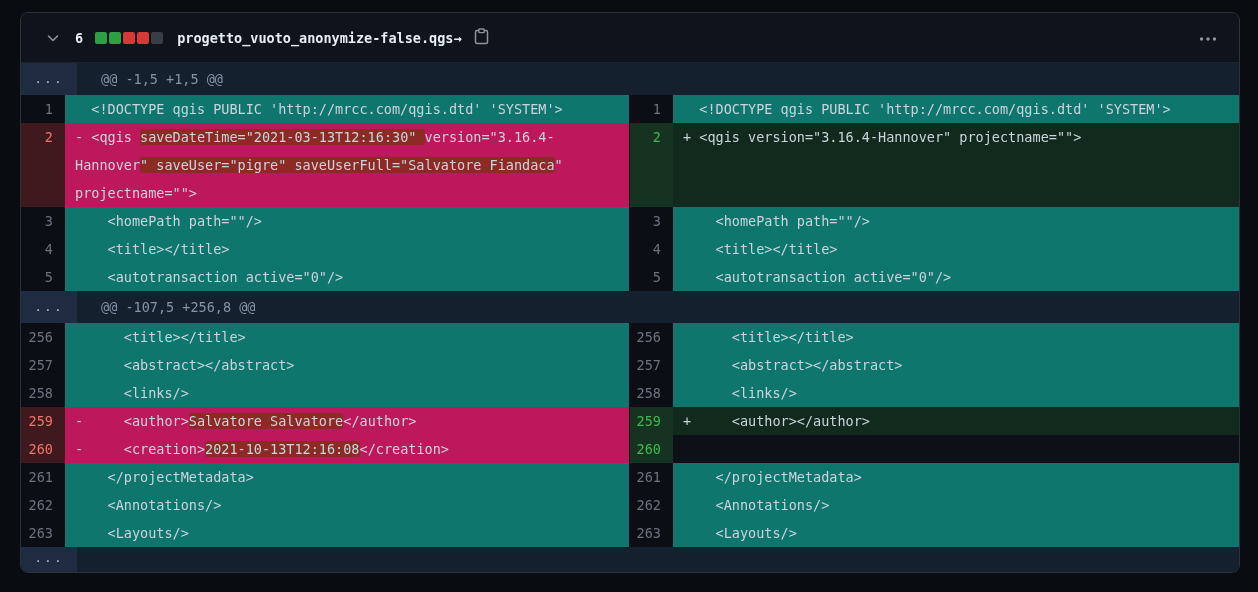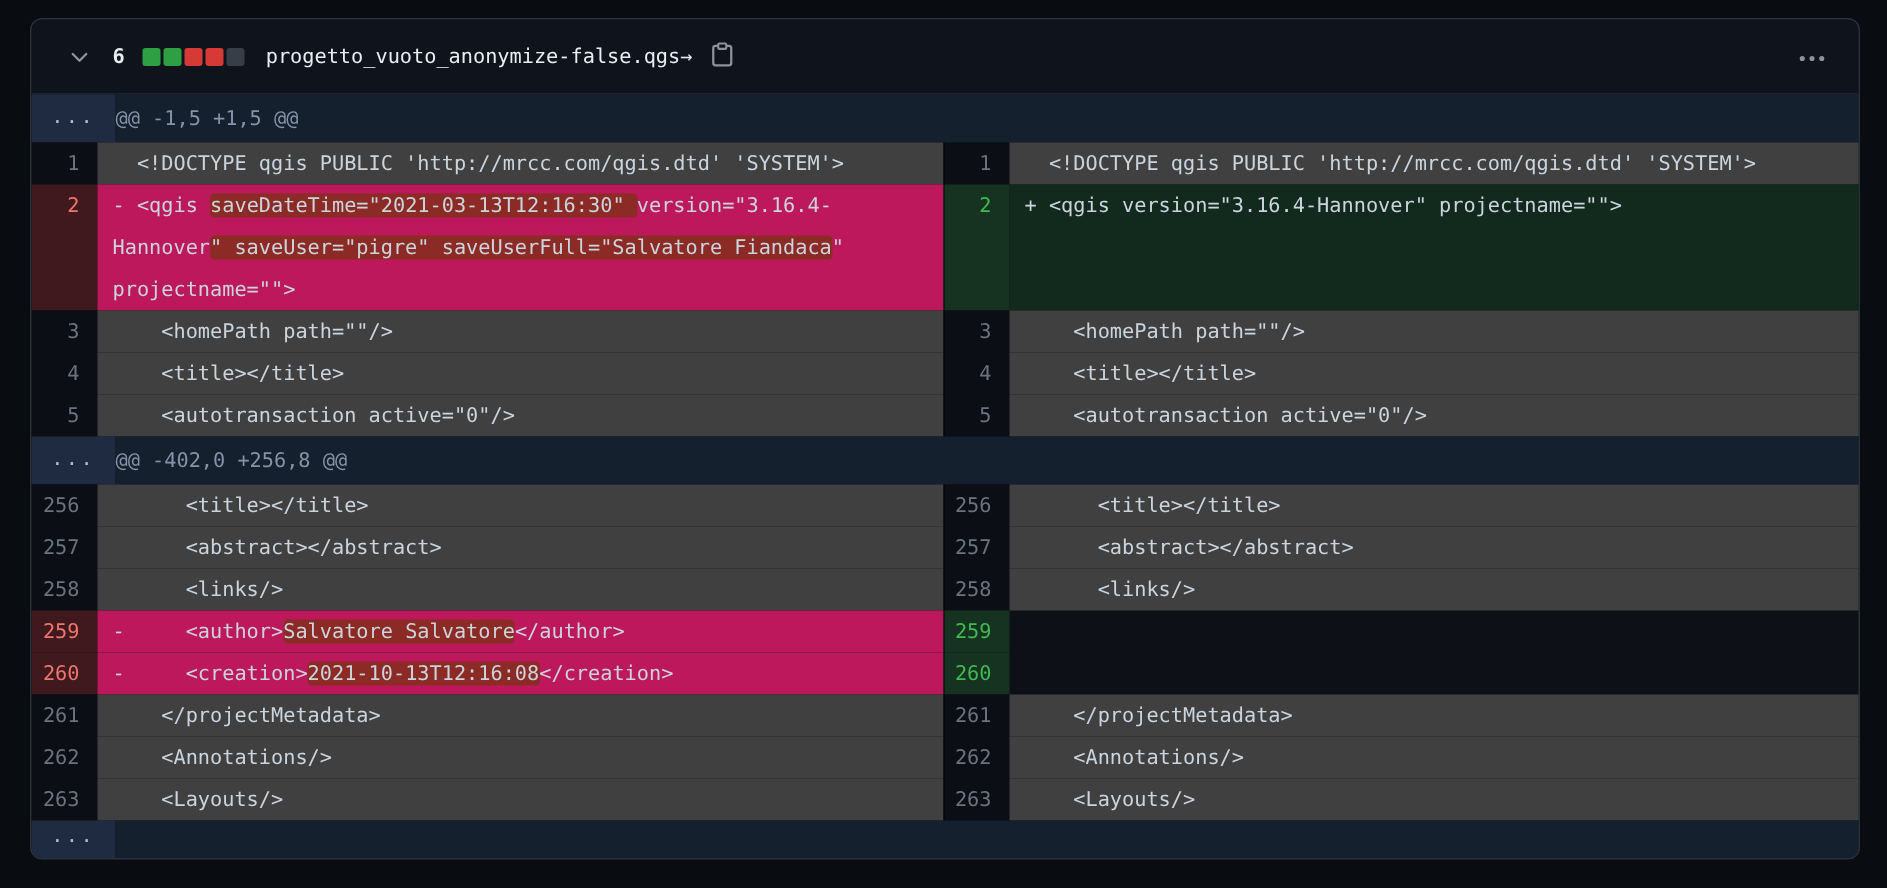--- a/index.html
+++ b/index.html
@@ -17,35 +17,35 @@
     font-family:"DejaVu Sans Mono","Liberation Mono",monospace;
     font-size:13.5px;color:#e6edf3;
   }
   .chev{display:flex;align-items:center;cursor:pointer;margin-right:14px;color:#8b949e;}
   .changes-count{font-weight:700;color:#e6edf3;margin-right:12px;}
   .diffstat{display:flex;gap:2px;margin-right:14px;}
   .diffstat span{width:12px;height:12px;border-radius:2px;display:inline-block;}
   .sq-add{background:#2ea043;}
   .sq-del{background:#d73a36;}
   .sq-neutral{background:#373e47;}
-  .fname{font-weight:400;color:#e6edf3;white-space:pre;}
+  .fname{font-weight:700;color:#e6edf3;white-space:pre;}
   .copy-btn{margin-left:12px;color:#8b949e;display:flex;align-items:center;cursor:pointer;background:none;border:none;padding:0;}
   .kebab{margin-left:auto;color:#8b949e;display:flex;align-items:center;cursor:pointer;background:none;border:none;padding:0;}
   
   #diff-body{font-family:"DejaVu Sans Mono","Liberation Mono",monospace;font-size:13.5px;line-height:28px;}
   .hunk-row{display:grid;grid-template-columns:56px 1fr;min-height:32px;line-height:32px;}
   .hunk-row .expander-cell{background:#1f2b41;color:#aebed2;text-align:center;cursor:pointer;letter-spacing:2px;font-size:13px;}
-  .hunk-row .hunk-text{background:#15202f;color:#8593a6;white-space:pre;}
+  .hunk-row .hunk-text{background:#15202f;color:#8593a6;padding-left:24px;white-space:pre;}
   .bottom-expander{min-height:25px;line-height:22px;}
   .code-row{display:grid;grid-template-columns:44px 564px 44px 568px;min-height:28px;}
   .gutter{text-align:right;padding-right:12px;color:#6a7380;cursor:pointer;user-select:none;}
   .code{padding:0 24px 0 10px;}
   .code .code-line{white-space:pre-wrap;word-wrap:break-word;color:#cbd4dd;}
   .gutter.context{background:#0b0e14;}
-  .code.context{background:#404040;}
+  .code.context{background:#0f766e;}
   .gutter.del{background:#3f191d;color:#f0756c;}
   .code.del{background:#be185d;}
   .gutter.add{background:#163322;color:#3fb950;}
   .code.add{background:#122a1d;}
   .gutter.right{border-left:1px solid rgba(0,0,0,0.45);}
   .hl-del{background:#8c2b26;border-radius:3px;}
   .sign{color:#cbd4dd;}
 </style>
 </head>
 <body>
@@ -115,21 +115,21 @@
         <div class="code context"><span class="code-line"><span class="sign">  </span><span>  &lt;title&gt;&lt;/title&gt;</span></span></div>
       </div>
       <div class="code-row">
         <div class="gutter context left">5</div>
         <div class="code context"><span class="code-line"><span class="sign">  </span><span>  &lt;autotransaction active="0"/&gt;</span></span></div>
         <div class="gutter context right">5</div>
         <div class="code context"><span class="code-line"><span class="sign">  </span><span>  &lt;autotransaction active="0"/&gt;</span></span></div>
       </div>
       <div class="hunk-row">
         <div class="expander-cell">...</div>
-        <div class="hunk-text">@@ -402,0 +256,8 @@</div>
+        <div class="hunk-text">@@ -107,5 +256,8 @@</div>
       </div>
       <div class="code-row">
         <div class="gutter context left">256</div>
         <div class="code context"><span class="code-line"><span class="sign">  </span><span>    &lt;title&gt;&lt;/title&gt;</span></span></div>
         <div class="gutter context right">256</div>
         <div class="code context"><span class="code-line"><span class="sign">  </span><span>    &lt;title&gt;&lt;/title&gt;</span></span></div>
       </div>
       <div class="code-row">
         <div class="gutter context left">257</div>
         <div class="code context"><span class="code-line"><span class="sign">  </span><span>    &lt;abstract&gt;&lt;/abstract&gt;</span></span></div>
@@ -139,20 +139,21 @@
       <div class="code-row">
         <div class="gutter context left">258</div>
         <div class="code context"><span class="code-line"><span class="sign">  </span><span>    &lt;links/&gt;</span></span></div>
         <div class="gutter context right">258</div>
         <div class="code context"><span class="code-line"><span class="sign">  </span><span>    &lt;links/&gt;</span></span></div>
       </div>
       <div class="code-row">
         <div class="gutter del left">259</div>
         <div class="code del"><span class="code-line"><span class="sign">- </span><span>    &lt;author&gt;</span><span class="hl-del">Salvatore Salvatore</span><span>&lt;/author&gt;</span></span></div>
         <div class="gutter add right">259</div>
+        <div class="code add"><span class="code-line"><span class="sign">+ </span><span>    &lt;author&gt;&lt;/author&gt;</span></span></div>
       </div>
       <div class="code-row">
         <div class="gutter del left">260</div>
         <div class="code del"><span class="code-line"><span class="sign">- </span><span>    &lt;creation&gt;</span><span class="hl-del">2021-10-13T12:16:08</span><span>&lt;/creation&gt;</span></span></div>
         <div class="gutter add right">260</div>
       </div>
       <div class="code-row">
         <div class="gutter context left">261</div>
         <div class="code context"><span class="code-line"><span class="sign">  </span><span>  &lt;/projectMetadata&gt;</span></span></div>
         <div class="gutter context right">261</div>

